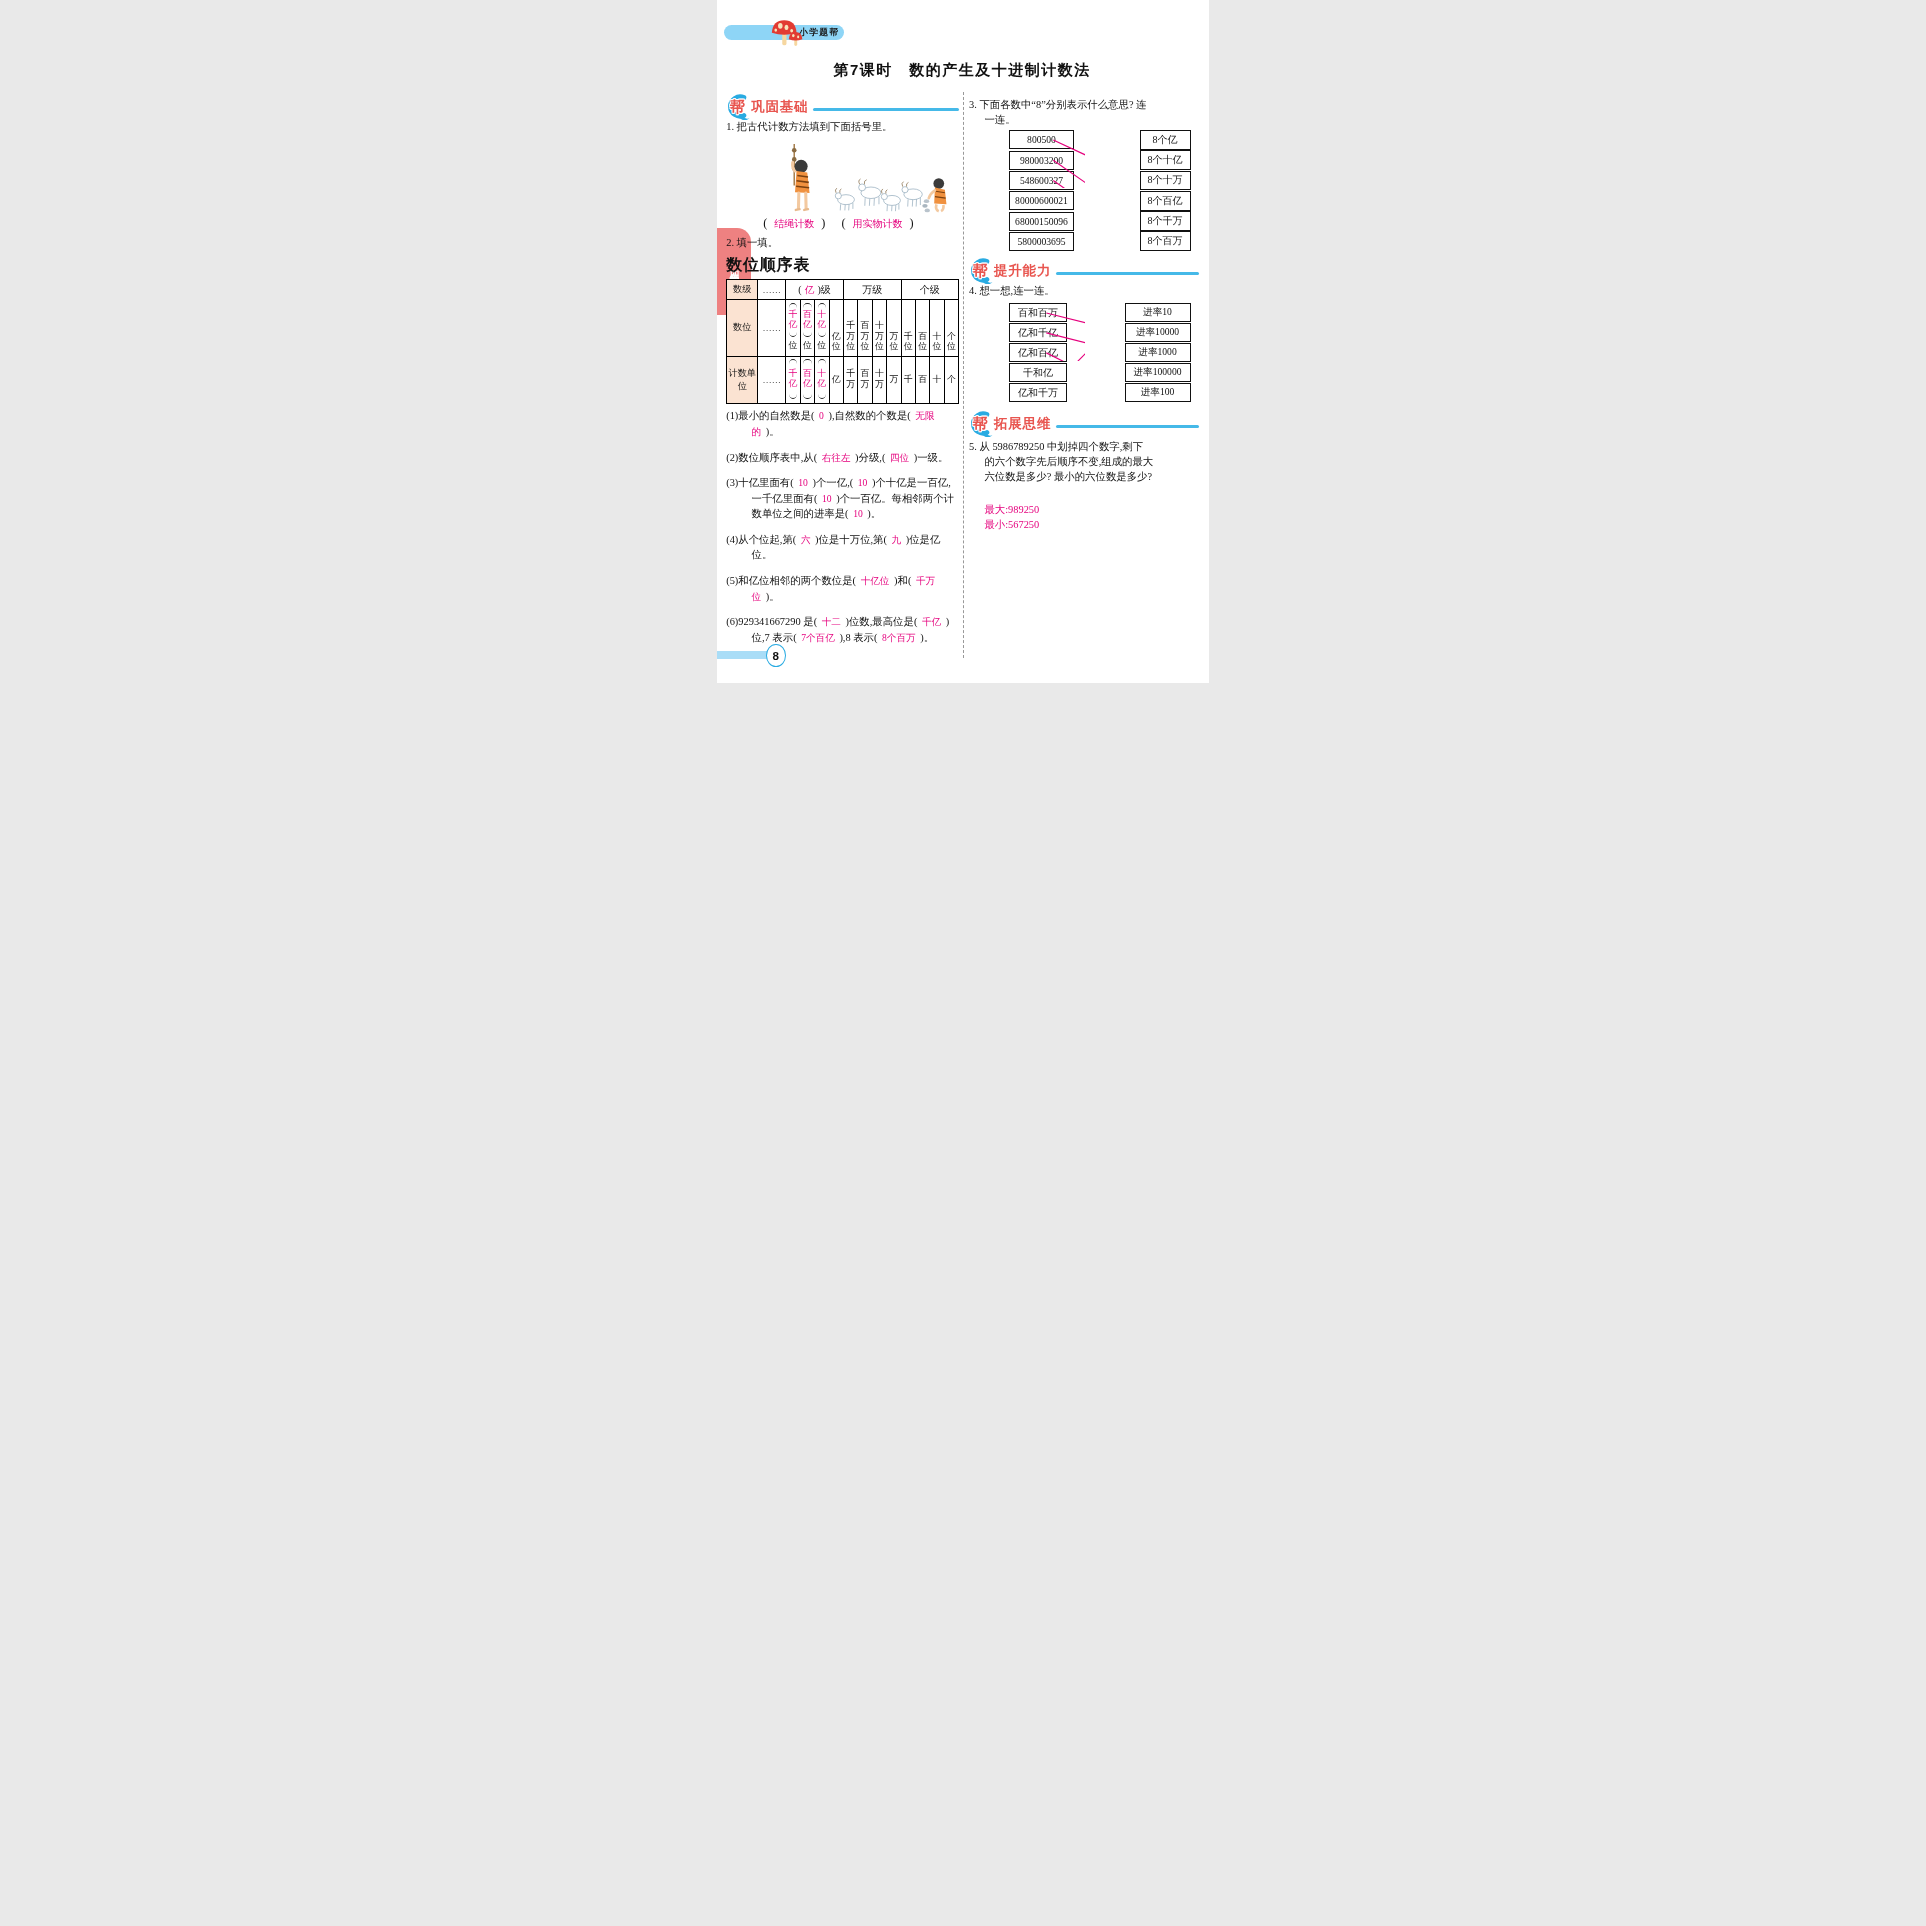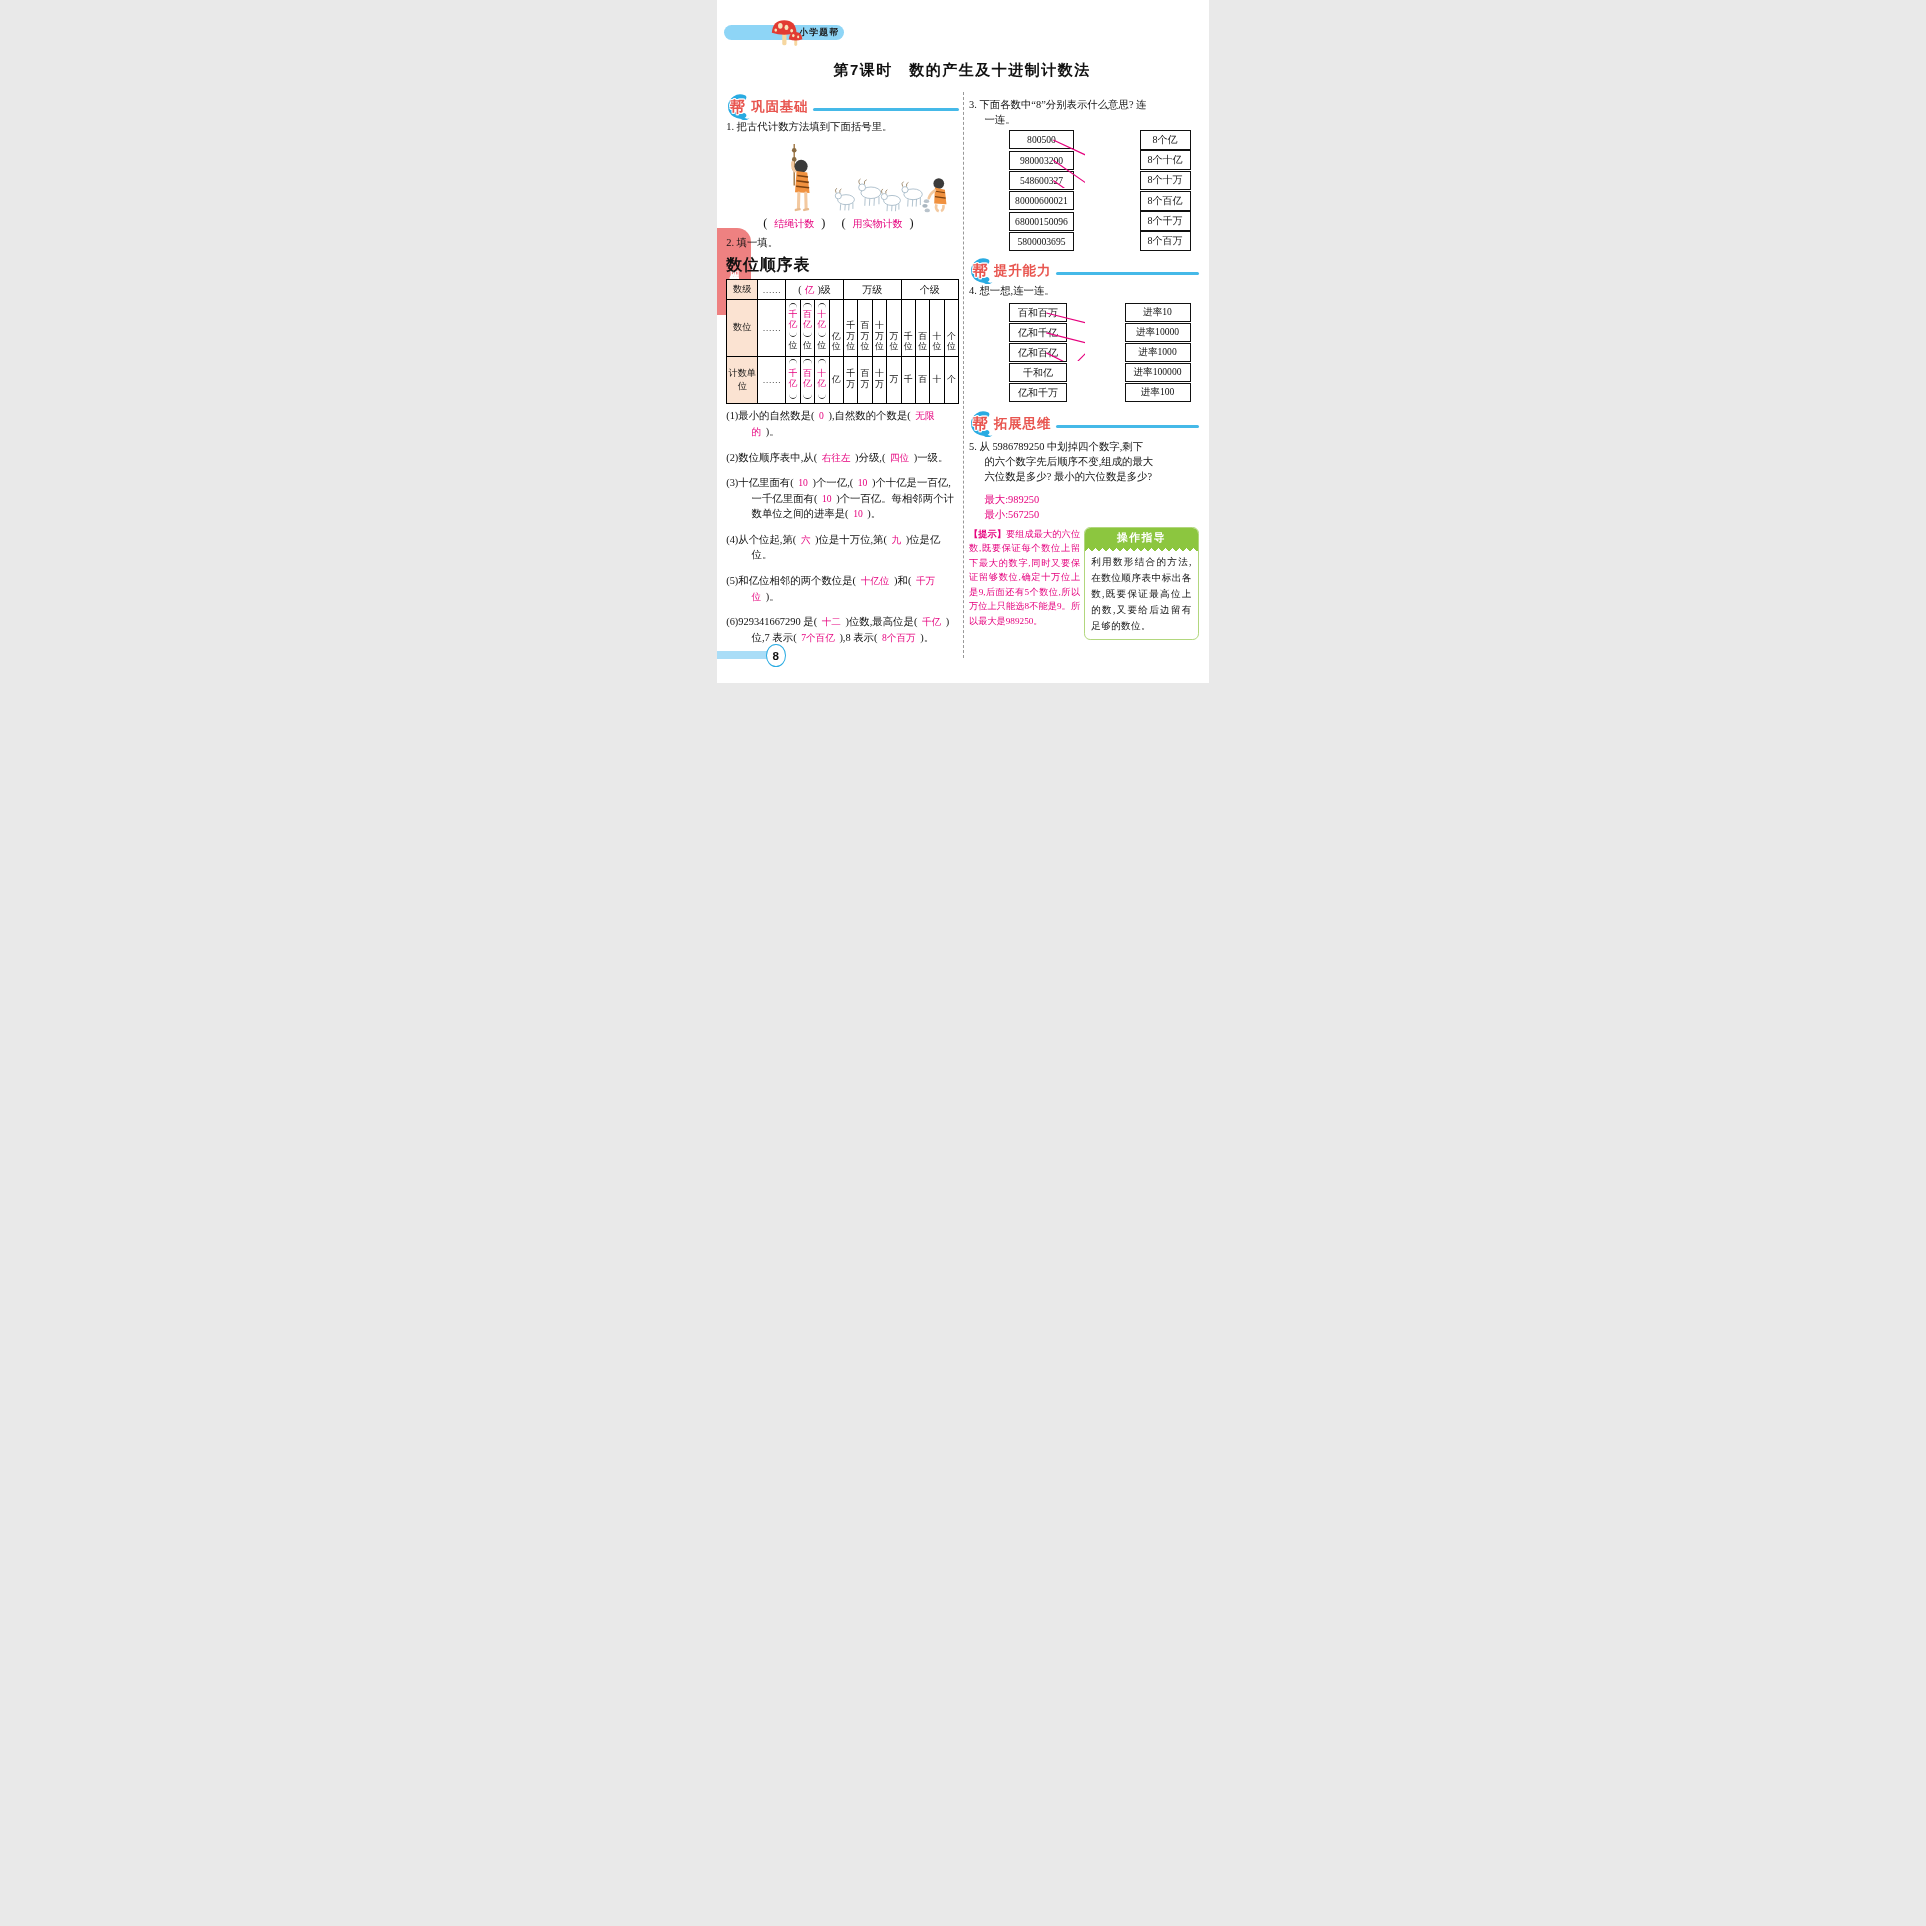--- a/index.html
+++ b/index.html
@@ -416,30 +416,22 @@
         <span class="bang">帮</span>
       </span>
       <span class="sec-title">拓展思维</span>
       <span class="sec-line"></span>
     </div>
 
     <div class="qtext" style="margin-top:2.3px">5. 从 5986789250 中划掉四个数字,剩下</div>
     <div class="qtext" style="padding-left:15.4px">的六个数字先后顺序不变,组成的最大</div>
     <div class="qtext" style="padding-left:15.4px">六位数是多少? 最小的六位数是多少?</div>
 
-    <div class="maxmin" style="padding-left:15.4px; margin-top:7px">最大:989250</div>
+    <div class="maxmin" style="padding-left:15.4px; margin-top:17px">最大:989250</div>
     <div class="maxmin" style="padding-left:15.4px">最小:567250</div>
 
-    <div class="hint-row">
-      <p class="hint" style="margin:0"><span class="hint-label">【提示】</span><span>要组成最大的六位数,既要保证每个数位上留下最大的数字,同时又要保证留够数位,确定十万位上是9,后面还有5个数位,所以万位上只能选8不能是9。所以最大是989250。</span></p>
-      <div class="guide">
-        <div class="guide-head">操作指导</div>
-        <div class="zigzag"></div>
-        <div class="guide-body">利用数形结合的方法,在数位顺序表中标出各数,既要保证最高位上的数,又要给后边留有足够的数位。</div>
-      </div>
-    </div>
   </div>
 
   <div class="footer-bar"></div>
   <div class="page-num">8</div>
 
 </div>
 
 
 </body></html>

